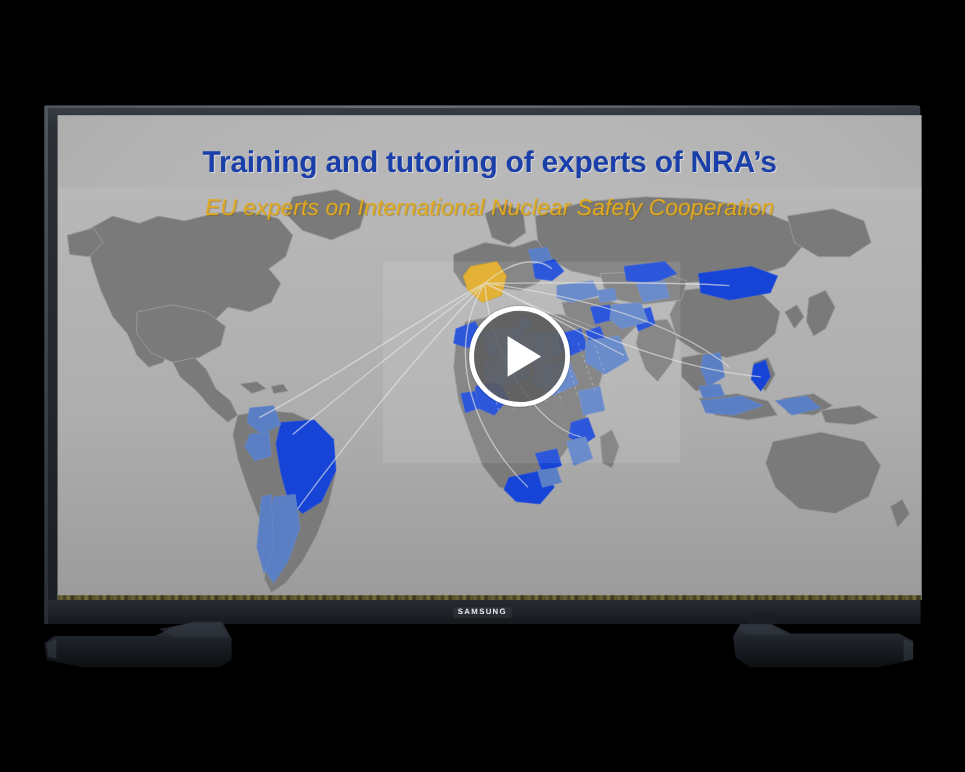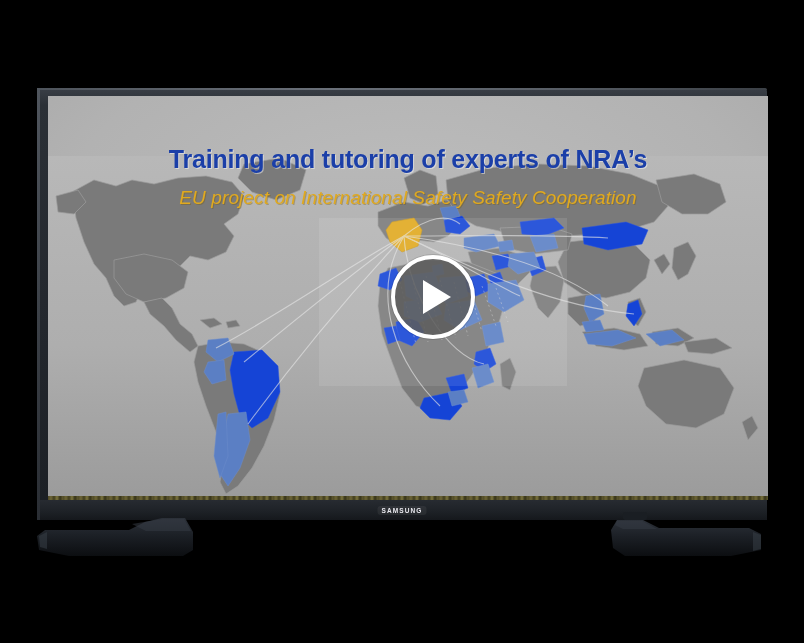--- a/index.html
+++ b/index.html
@@ -54,21 +54,20 @@
         #4a4422 0px,#6a6230 3px,#3b3718 6px,#7a7238 9px,#2f2c13 12px,#5d5728 15px);
     opacity:.95;
   }
 
   
   .title-block{
     position:absolute;
     left:0; right:0; top:24px;
     text-align:center;
     pointer-events:none;
-    margin-top:24px;
   }
   .slide-title{
     font-size:25px;
     font-weight:bold;
     line-height:1.22;
     color:#1b3fa8;
     letter-spacing:-.2px;
     text-shadow:1px 1px 0 rgba(255,255,255,.45);
   }
   .slide-subtitle{
@@ -336,21 +335,21 @@
             <path d="M434 130 L448 170"></path>
             <path d="M448 132 L460 166"></path>
           </g>
         </svg>
       </div>
 
       <div class="title-block">
         <div class="slide-title">
           <div>Training and tutoring of experts of NRA’s</div>
         </div>
-        <div class="slide-subtitle">EU project on International Safety Safety Cooperation</div>
+        <div class="slide-subtitle">EU experts on International Nuclear Safety Cooperation</div>
       </div>
 
       <div class="player-panel"></div>
 
       <div class="play-button" role="button" aria-label="Play" title="Play">
         <span class="play-triangle"></span>
       </div>
 
       <div class="screen-edge-strip"></div>
     </div>

